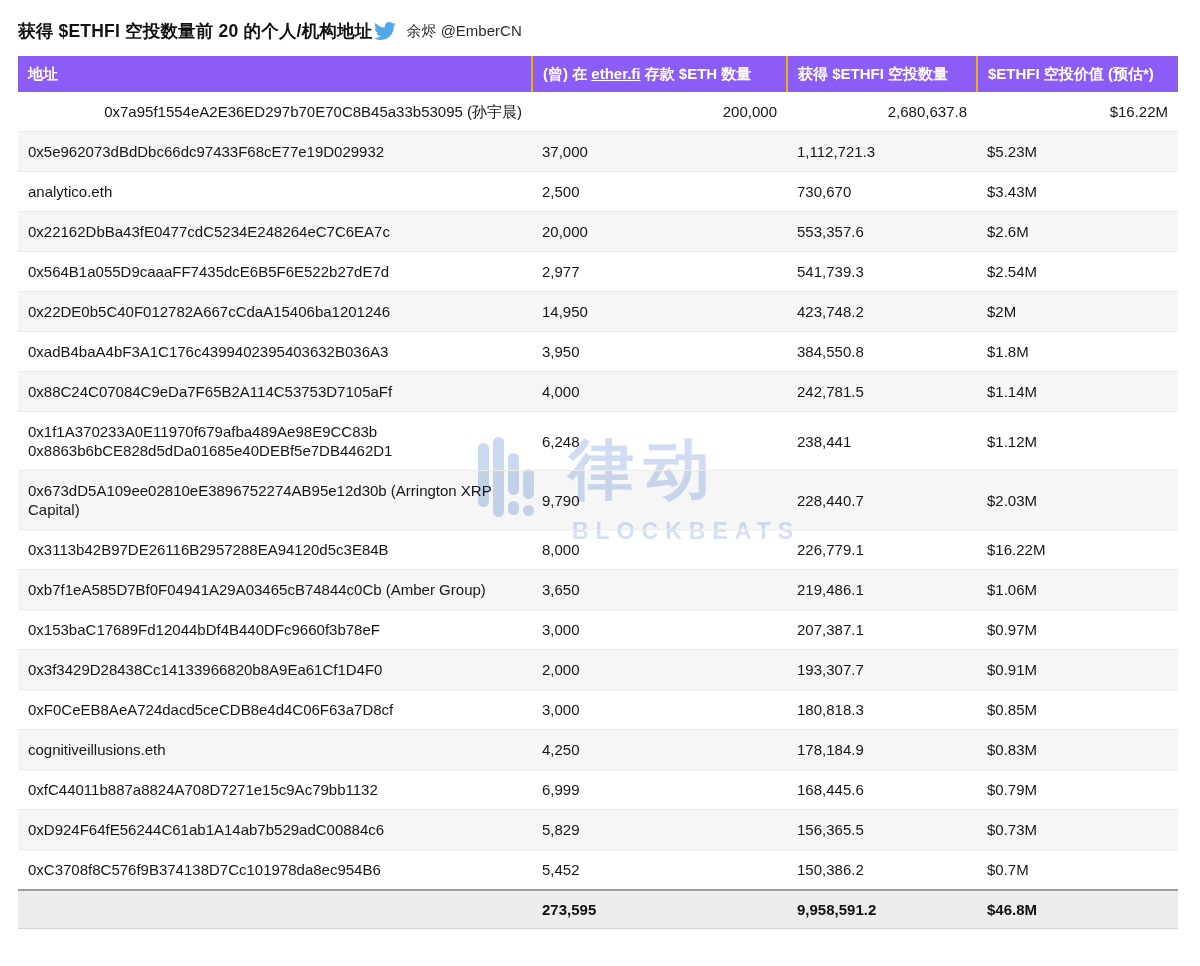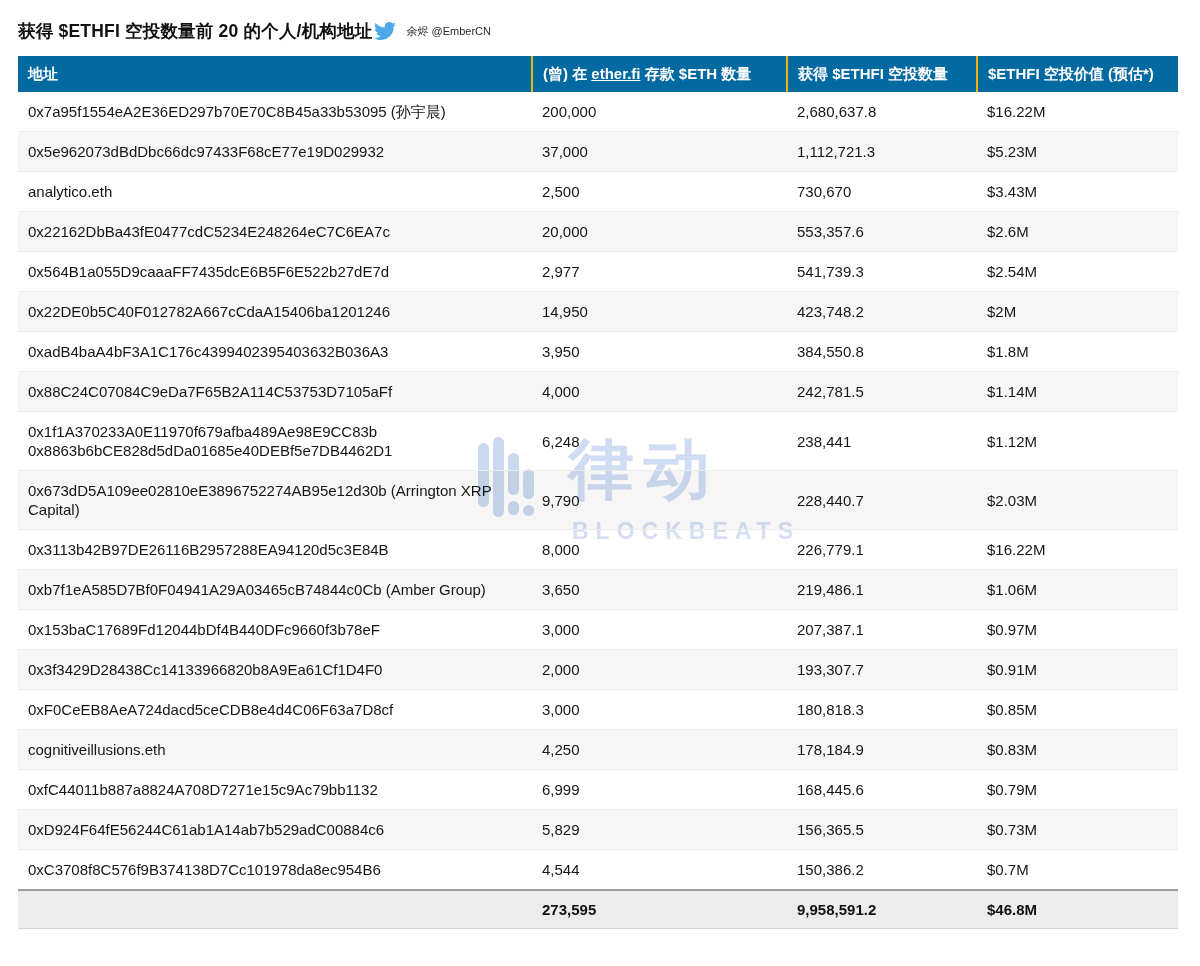--- a/index.html
+++ b/index.html
@@ -3,30 +3,30 @@
 <meta charset="utf-8">
 <style>
   html,body{margin:0;padding:0;}
   body{
     width:1200px;height:966px;position:relative;background:#ffffff;
     font-family:"Liberation Sans","DejaVu Sans",sans-serif;color:#161616;
     overflow:hidden;
   }
   .topbar{display:flex;align-items:center;padding:19px 22px 13px 18px;}
   .page-title{font-size:17.5px;font-weight:bold;color:#111;margin:0;letter-spacing:.2px;}
-  .attribution{display:flex;align-items:center;gap:8px;font-size:11px;color:#2a2a2a;}
+  .attribution{display:flex;align-items:center;gap:8px;font-size:15px;color:#2a2a2a;}
   .tw-icon{width:26px;height:22px;display:inline-block;}
 
   table{border-collapse:collapse;margin-left:18px;width:1160px;table-layout:fixed;position:relative;z-index:2;}
   col.c1{width:514px;} col.c2{width:255px;} col.c3{width:190px;} col.c4{width:201px;}
-  thead th{background:#0369a1;color:#fff;font-size:15px;font-weight:bold;text-align:left;padding:9px 10px;line-height:18px;}
+  thead th{background:#8b5cf6;color:#fff;font-size:15px;font-weight:bold;text-align:left;padding:9px 10px;line-height:18px;}
   thead th + th{border-left:2px solid #eab308;}
   .hdr-link{text-decoration:underline;cursor:pointer;}
   tbody td{font-size:15px;padding:10px 10px;line-height:19px;border-top:1px solid #ebebec;vertical-align:middle;color:#161616;background:transparent;}
-  tbody tr:first-child td{border-top:none;}
+  tbody tr:first-child td{border-top:none;text-align:right;}
   tbody tr:nth-child(even) td{background:rgba(0,0,0,0.035);}
   td.address-cell{white-space:pre-line;}
   tfoot td{background:#ececec;border-top:2px solid #9e9e9e;border-bottom:1px solid #d4d4d4;font-weight:bold;font-size:15px;padding:9px 10px;color:#101010;line-height:19px;}
 
   .watermark{position:absolute;left:478px;top:437px;z-index:1;display:flex;gap:32px;pointer-events:none;}
   .wm-bars{width:58px;height:92px;position:relative;flex:none;}
   .wm-bars span{position:absolute;width:11px;border-radius:6px;background:rgba(152,179,226,0.5);}
   .wm-b1{left:0;top:6px;height:64px;}
   .wm-b2{left:15px;top:0;height:80px;}
   .wm-b3a{left:30px;top:16px;height:42px;}
@@ -171,21 +171,21 @@
     <td>$0.79M</td>
   </tr>
       <tr>
     <td class="address-cell">0xD924F64fE56244C61ab1A14ab7b529adC00884c6</td>
     <td>5,829</td>
     <td>156,365.5</td>
     <td>$0.73M</td>
   </tr>
       <tr>
     <td class="address-cell">0xC3708f8C576f9B374138D7Cc101978da8ec954B6</td>
-    <td>4,544</td>
+    <td>5,452</td>
     <td>150,386.2</td>
     <td>$0.7M</td>
   </tr>
     </tbody>
   <tfoot>
     <tr>
       <td class="address-cell"></td>
       <td>273,595</td>
       <td>9,958,591.2</td>
       <td>$46.8M</td>

